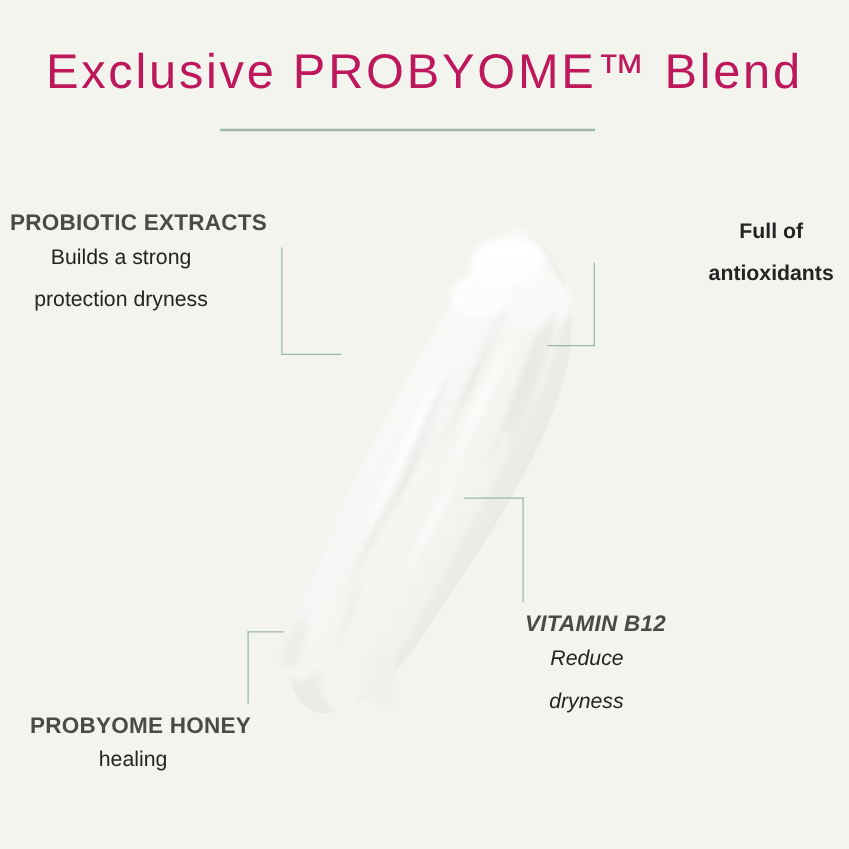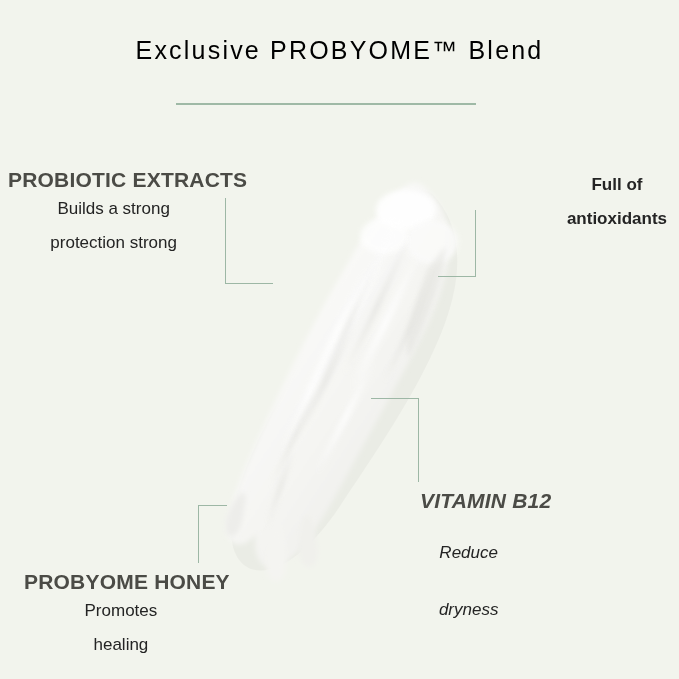--- a/index.html
+++ b/index.html
@@ -20,61 +20,61 @@
     background: #f2f4ed;
   }
 
   
   .title {
     position: absolute;
     left: 0;
     top: 36px;
     width: 679px;
     text-align: center;
-    font-size: 25px;
+    font-size: 39px;
     font-weight: 300;
     letter-spacing: 2.2px;
-    color: #000000;
+    color: #be185d;
     white-space: nowrap;
     font-family: "Liberation Sans", sans-serif;
   }
   .title-rule {
     position: absolute;
     left: 176px;
     top: 103px;
     width: 300px;
     height: 2px;
     background: #9fb9a6;
   }
 
   
   .callout { position: absolute; }
   .callout .heading {
-    font-size: 21px;
+    font-size: 18px;
     font-weight: bold;
     letter-spacing: 0.2px;
     color: #4b4b46;
     white-space: nowrap;
   }
   .callout .desc {
     font-size: 17px;
     font-weight: normal;
     color: #242424;
     line-height: 34px;
     white-space: nowrap;
   }
 
   #callout-probiotic { left: 8px;  top: 168px; text-align: left; }
   #callout-probiotic .desc { text-align: center; padding-right: 28px; }
 
   #callout-turmeric  { right: 12px; top: 168px; text-align: right; }
   #callout-turmeric .desc { text-align: center; padding-left: 30px; font-weight: bold; }
 
   #callout-vitamin   { left: 420px; top: 489px; text-align: left; font-style: italic; }
-  #callout-vitamin .desc { text-align: center; padding-right: 34px; margin-top: 23px; }
+  #callout-vitamin .desc { text-align: right; padding-right: 34px; }
 
   #callout-honey     { left: 24px;  top: 570px; text-align: left; }
   #callout-honey .desc { text-align: center; padding-right: 12px; }
 
   
   .conn { position: absolute; background: #9db7a5; }
   .conn-v { width: 1.4px; }
   .conn-h { height: 1.4px; }
 
   #conn-probiotic-v { left: 225px; top: 198px; height: 86px; }
@@ -191,33 +191,32 @@
 
   <div class="conn conn-h" id="conn-vitamin-h"></div>
   <div class="conn conn-v" id="conn-vitamin-v"></div>
 
   <div class="conn conn-h" id="conn-honey-h"></div>
   <div class="conn conn-v" id="conn-honey-v"></div>
 
   <div class="callout" id="callout-probiotic">
     <div class="heading">PROBIOTIC EXTRACTS</div>
     <div class="desc">Builds a strong</div>
-    <div class="desc">protection strong</div>
+    <div class="desc">protection dryness</div>
   </div>
 
   <div class="callout" id="callout-turmeric">
     <div class="desc">Full of</div>
     <div class="desc">antioxidants</div>
   </div>
 
   <div class="callout" id="callout-vitamin">
     <div class="heading">VITAMIN B12</div>
     <div class="desc">Reduce</div>
     <div class="desc">dryness</div>
   </div>
 
   <div class="callout" id="callout-honey">
     <div class="heading">PROBYOME HONEY</div>
-    <div class="desc">Promotes</div>
     <div class="desc">healing</div>
   </div>
 
 </div>
 
 </body></html>

